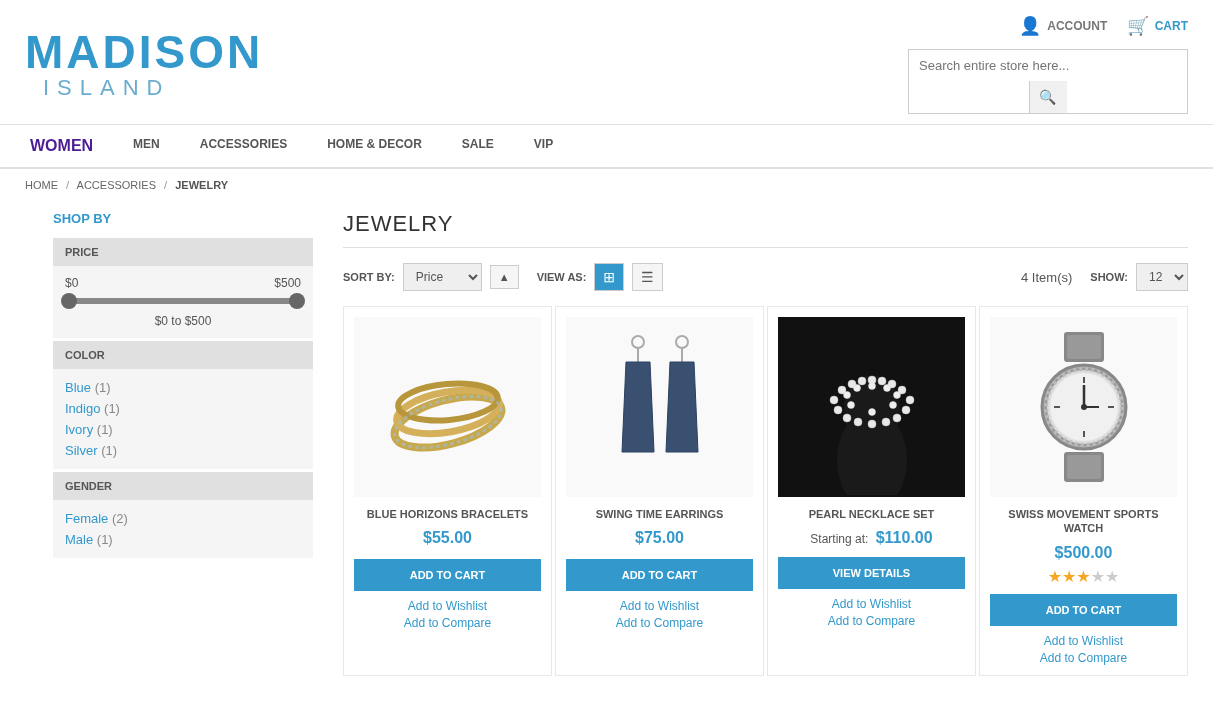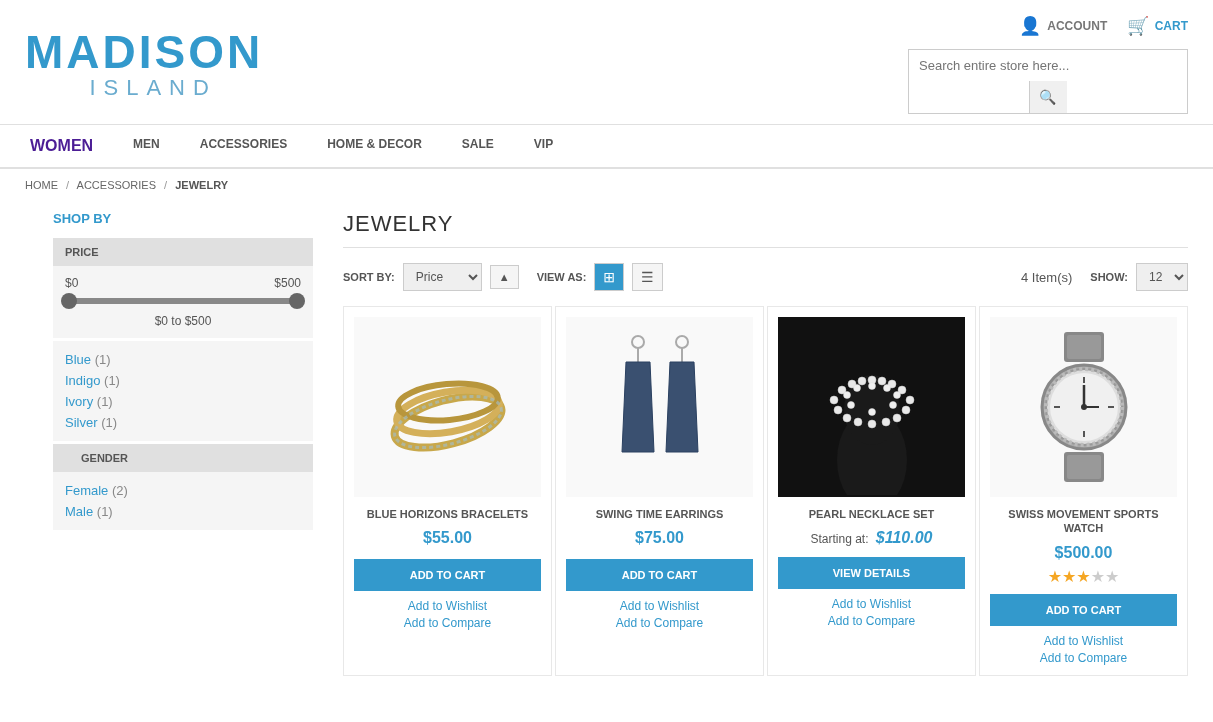--- a/index.html
+++ b/index.html
@@ -2,21 +2,21 @@
 <html><head>
   <meta charset="utf-8">
   <style>
     * { box-sizing: border-box; margin: 0; padding: 0; }
     body { font-family: Arial, sans-serif; font-size: 13px; color: #333; background: #fff; }
   </style>
 </head>
 <body>
 
 <div style="display:flex; align-items:center; justify-content:space-between; padding:15px 25px 10px; border-bottom:1px solid #e0e0e0;">
-  <div style="cursor:pointer;text-align:center;">
+  <div style="cursor:pointer;">
     <div style="font-size:46px; font-weight:900; color:#3399cc; letter-spacing:3px; line-height:1;">MADISON</div>
     <div style="font-size:22px; color:#6aaccf; letter-spacing:8px; margin-left:18px;">ISLAND</div>
   </div>
   <div style="display:flex; flex-direction:column; align-items:flex-end; gap:12px;">
     <div style="display:flex; align-items:center; gap:20px;">
       <div style="display:flex; align-items:center; gap:5px; color:#777; font-size:12px; font-weight:bold; cursor:pointer;">
         <span style="font-size:18px;">👤</span>
         <span>ACCOUNT</span>
       </div>
       <div style="display:flex; align-items:center; gap:5px; color:#3399cc; font-size:12px; font-weight:bold; cursor:pointer;">
@@ -64,20 +64,21 @@
           <div style="position:absolute; left:0; right:0; top:0; height:6px; background:#888; border-radius:3px;"></div>
           <div style="position:absolute; left:-4px; top:-5px; width:16px; height:16px; background:#666; border-radius:50%; cursor:pointer;"></div>
           <div style="position:absolute; right:-4px; top:-5px; width:16px; height:16px; background:#666; border-radius:50%; cursor:pointer;"></div>
         </div>
         <div style="text-align:center; font-size:12px; color:#555;">$0 to $500</div>
       </div>
     </div>
 
 
     <div style="margin-bottom:3px;">
+      <div style="padding:8px 12px; font-size:11px; font-weight:bold; color:#555; text-transform:uppercase; background:#e0e0e0;">COLOR</div>
       <div style="padding:8px 12px; background:#f5f5f5;">
         <div style="padding:3px 0;">
           <a href="#" style="color:#3399cc; text-decoration:none; font-size:13px;">Blue</a>
           <span style="color:#888; font-size:13px;"> (1)</span>
         </div>
         <div style="padding:3px 0;">
           <a href="#" style="color:#3399cc; text-decoration:none; font-size:13px;">Indigo</a>
           <span style="color:#888; font-size:13px;"> (1)</span>
         </div>
         <div style="padding:3px 0;">
@@ -85,21 +86,21 @@
           <span style="color:#888; font-size:13px;"> (1)</span>
         </div>
         <div style="padding:3px 0;">
           <a href="#" style="color:#3399cc; text-decoration:none; font-size:13px;">Silver</a>
           <span style="color:#888; font-size:13px;"> (1)</span>
         </div>
       </div>
     </div>
 
     <div style="margin-bottom:3px;">
-      <div style="padding:8px 28px; font-size:11px; font-weight:bold; color:#555; text-transform:uppercase; background:#e0e0e0;">GENDER</div>
+      <div style="padding:8px 12px; font-size:11px; font-weight:bold; color:#555; text-transform:uppercase; background:#e0e0e0;">GENDER</div>
       <div style="padding:8px 12px; background:#f5f5f5;">
         <div style="padding:3px 0;">
           <a href="#" style="color:#3399cc; text-decoration:none; font-size:13px;">Female</a>
           <span style="color:#888; font-size:13px;"> (2)</span>
         </div>
         <div style="padding:3px 0;">
           <a href="#" style="color:#3399cc; text-decoration:none; font-size:13px;">Male</a>
           <span style="color:#888; font-size:13px;"> (1)</span>
         </div>
       </div>
@@ -203,21 +204,21 @@
               <circle cx="100" cy="75" r="3.5"></circle>
               <circle cx="96" cy="85" r="3.5"></circle>
               <circle cx="75" cy="92" r="3.5"></circle>
               <circle cx="54" cy="85" r="3.5"></circle>
             </g>
           </svg>
         </div>
         <div style="font-size:11px; font-weight:bold; color:#555; text-transform:uppercase; margin-bottom:8px; line-height:1.3;">PEARL NECKLACE SET</div>
         <div style="font-size:12px; color:#555; margin-bottom:2px;">
           <span>Starting at:</span>
-          <span style="font-size:16px; color:#3399cc; font-weight:bold; margin-left:4px;font-style:italic;">$110.00</span>
+          <span style="font-size:16px; color:#3399cc; font-weight:bold; margin-left:4px;">$110.00</span>
         </div>
         <div style="margin-bottom:8px;"></div>
         <button style="background:#3399cc; color:#fff; border:none; padding:10px 20px; font-size:11px; font-weight:bold; text-transform:uppercase; cursor:pointer; width:100%; margin-bottom:8px;">VIEW DETAILS</button>
         <a href="#" style="color:#3399cc; font-size:12px; text-decoration:none; margin-bottom:3px;">Add to Wishlist</a>
         <a href="#" style="color:#3399cc; font-size:12px; text-decoration:none;">Add to Compare</a>
       </div>
 
       <div style="border:1px solid #e8e8e8; padding:10px; display:flex; flex-direction:column; align-items:center; text-align:center; background:#fff;">
         <div style="width:100%; height:180px; display:flex; align-items:center; justify-content:center; margin-bottom:10px; overflow:hidden; background:#f9f9f9; cursor:pointer;">
           <svg width="160" height="160" viewBox="0 0 160 160">

